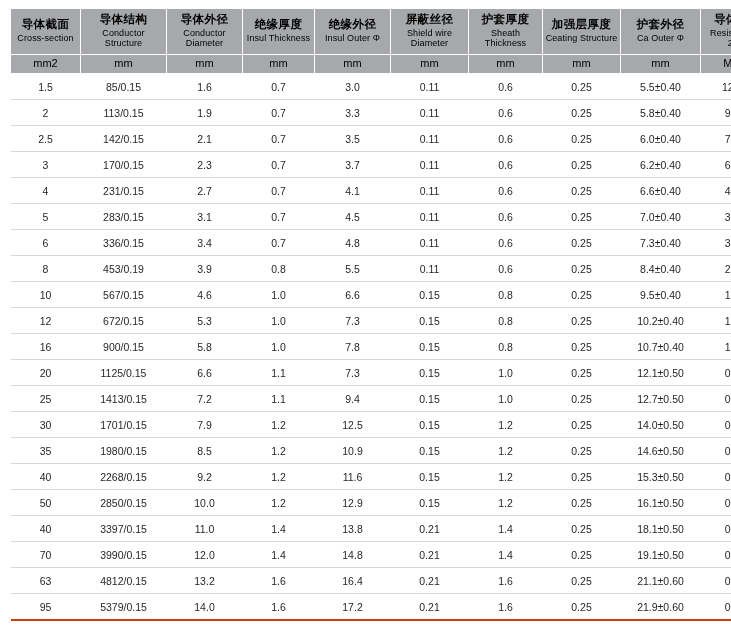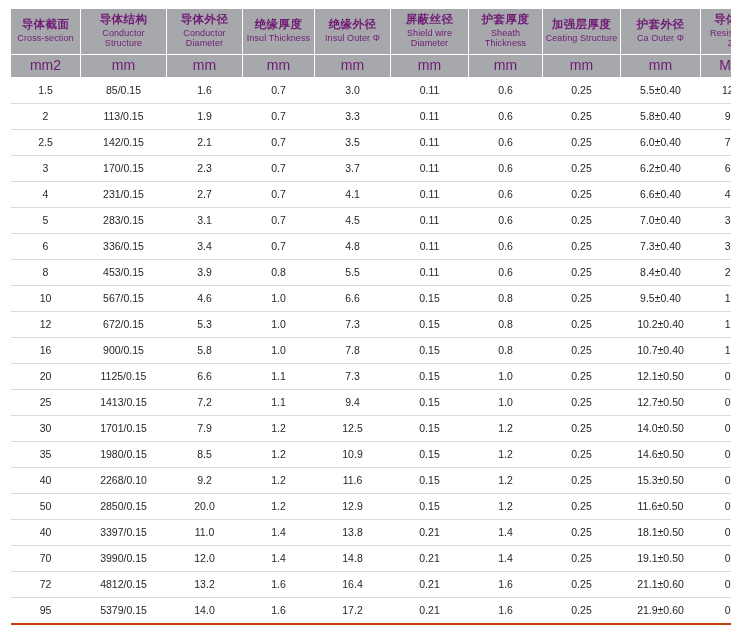--- a/index.html
+++ b/index.html
@@ -32,42 +32,42 @@
   table.spec col.c3 { width: 72px; }
   table.spec col.c4 { width: 76px; }
   table.spec col.c5 { width: 78px; }
   table.spec col.c6 { width: 74px; }
   table.spec col.c7 { width: 78px; }
   table.spec col.c8 { width: 80px; }
   table.spec col.c9 { width: 75px; }
 
   thead th {
     background: #a6a8ab;
-    color: #701a75;
+    color: #000000;
     border: 1px solid #ffffff;
     padding: 4px 2px 5px 2px;
     vertical-align: middle;
     font-weight: normal;
     line-height: 1.18;
   }
   thead th .cn {
     display: block;
     font-size: 11.5px;
     font-weight: bold;
     letter-spacing: 0.4px;
     margin-bottom: 1px;
   }
   thead th .en {
     display: block;
     font-size: 9px;
     font-weight: normal;
     letter-spacing: 0.1px;
   }
   thead th.unitrow {
-    font-size: 14px;
+    font-size: 11px;
     padding: 2px 2px 4px 2px;
     line-height: 1.15;
   }
   thead tr.units th {
     border-top: none;
   }
   tbody td {
     border: none;
     border-bottom: 1px solid #d9d9d9;
     text-align: center;
@@ -234,21 +234,21 @@
           <td>0.7</td>
           <td>4.8</td>
           <td>0.11</td>
           <td>0.6</td>
           <td>0.25</td>
           <td>7.3±0.40</td>
           <td>3.140</td>
         </tr>
         <tr>
           <td>8</td>
-          <td>453/0.15</td>
+          <td>453/0.19</td>
           <td>3.9</td>
           <td>0.8</td>
           <td>5.5</td>
           <td>0.11</td>
           <td>0.6</td>
           <td>0.25</td>
           <td>8.4±0.40</td>
           <td>2.380</td>
         </tr>
         <tr>
@@ -330,40 +330,40 @@
           <td>1.2</td>
           <td>10.9</td>
           <td>0.15</td>
           <td>1.2</td>
           <td>0.25</td>
           <td>14.6±0.50</td>
           <td>0.527</td>
         </tr>
         <tr>
           <td>40</td>
-          <td>2268/0.10</td>
+          <td>2268/0.15</td>
           <td>9.2</td>
           <td>1.2</td>
           <td>11.6</td>
           <td>0.15</td>
           <td>1.2</td>
           <td>0.25</td>
           <td>15.3±0.50</td>
           <td>0.473</td>
         </tr>
         <tr>
           <td>50</td>
           <td>2850/0.15</td>
-          <td>20.0</td>
+          <td>10.0</td>
           <td>1.2</td>
           <td>12.9</td>
           <td>0.15</td>
           <td>1.2</td>
           <td>0.25</td>
-          <td>11.6±0.50</td>
+          <td>16.1±0.50</td>
           <td>0.368</td>
         </tr>
         <tr>
           <td>40</td>
           <td>3397/0.15</td>
           <td>11.0</td>
           <td>1.4</td>
           <td>13.8</td>
           <td>0.21</td>
           <td>1.4</td>
@@ -377,21 +377,21 @@
           <td>12.0</td>
           <td>1.4</td>
           <td>14.8</td>
           <td>0.21</td>
           <td>1.4</td>
           <td>0.25</td>
           <td>19.1±0.50</td>
           <td>0.259</td>
         </tr>
         <tr>
-          <td>72</td>
+          <td>63</td>
           <td>4812/0.15</td>
           <td>13.2</td>
           <td>1.6</td>
           <td>16.4</td>
           <td>0.21</td>
           <td>1.6</td>
           <td>0.25</td>
           <td>21.1±0.60</td>
           <td>0.219</td>
         </tr>

